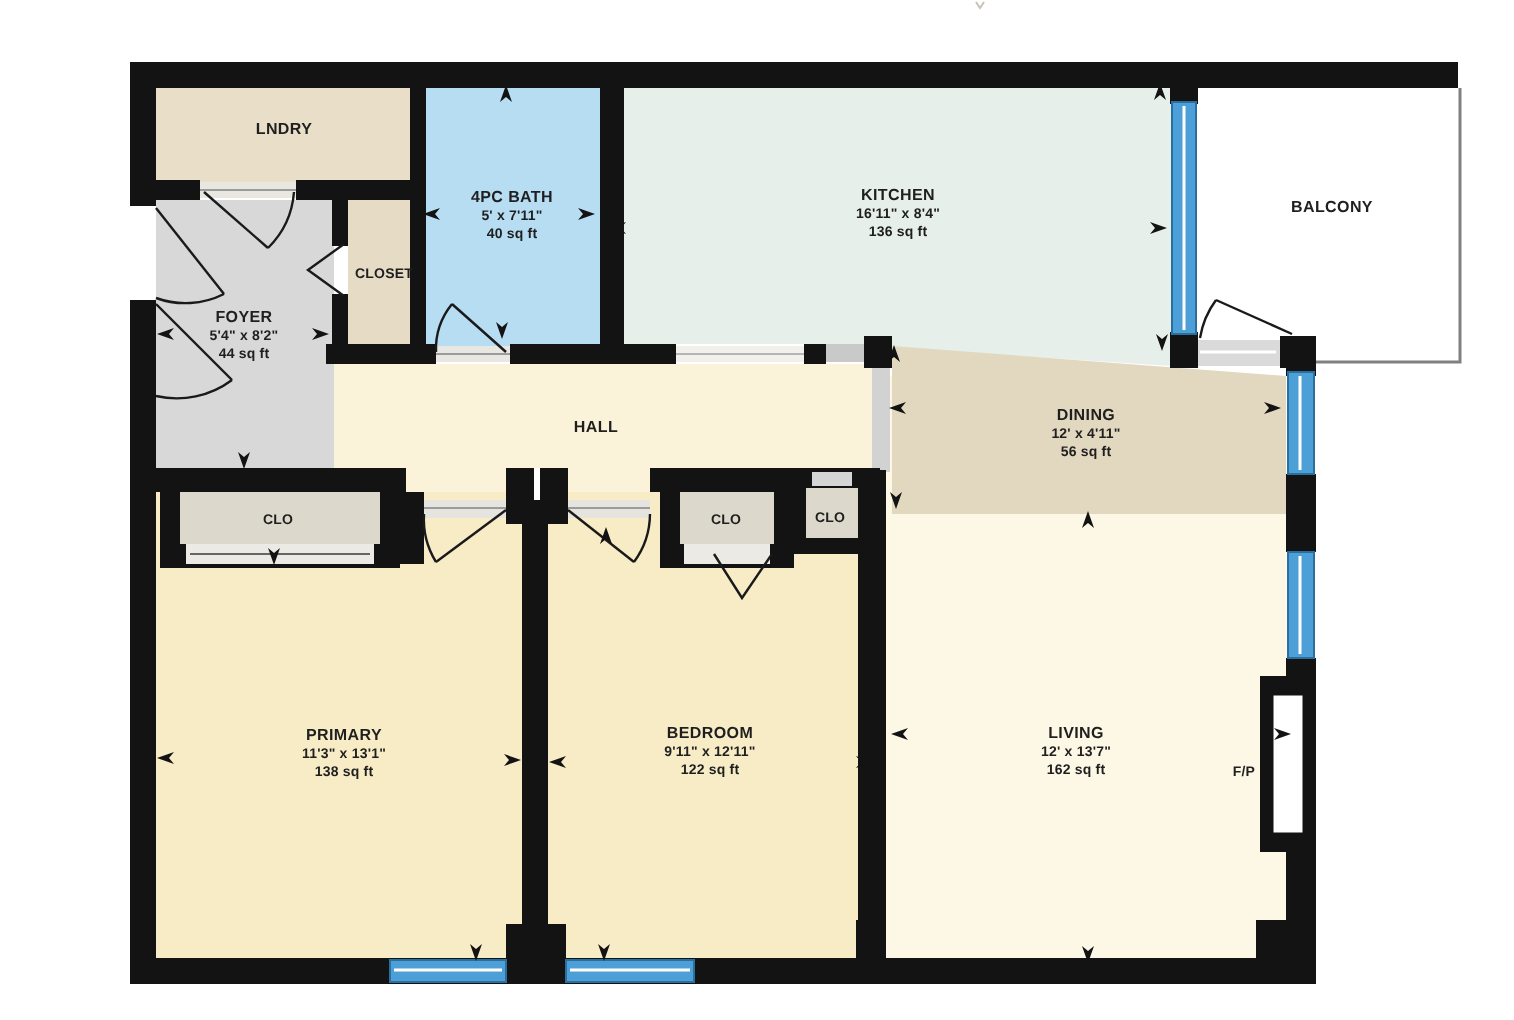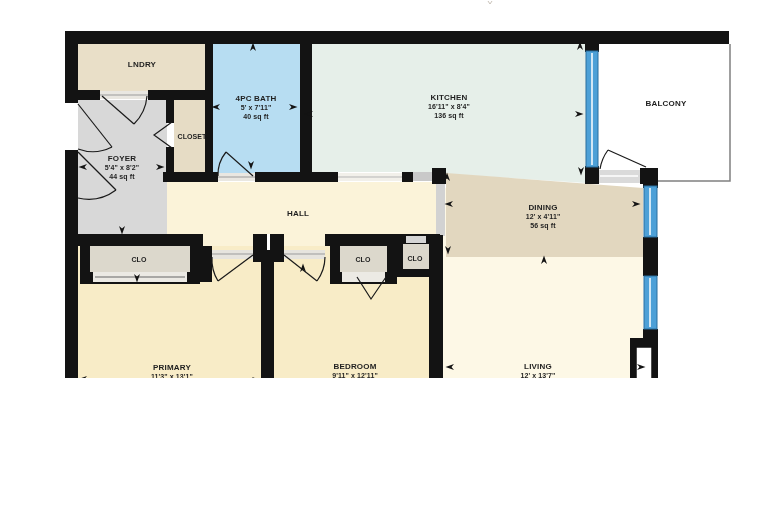--- a/index.html
+++ b/index.html
@@ -1,16 +1,16 @@
 <!DOCTYPE html>
 <html><head>
 <meta charset="utf-8">
 <style>
   html,body{margin:0;padding:0;background:#ffffff;}
-  .stage{width:757px;height:378px;position:relative;background:#ffffff;overflow:hidden;}
+  .stage{width:757px;height:510px;position:relative;background:#ffffff;overflow:hidden;}
   svg text{font-family:"Liberation Sans",sans-serif;font-weight:bold;fill:#1f1f1f;}
   svg .rn{font-size:8px;letter-spacing:.2px;}
   svg .rd{font-size:7px;letter-spacing:.1px;}
 </style>
 </head>
 <body>
 
 <div class="stage">
 <svg width="757" height="510" viewBox="0 0 757 510">
 

